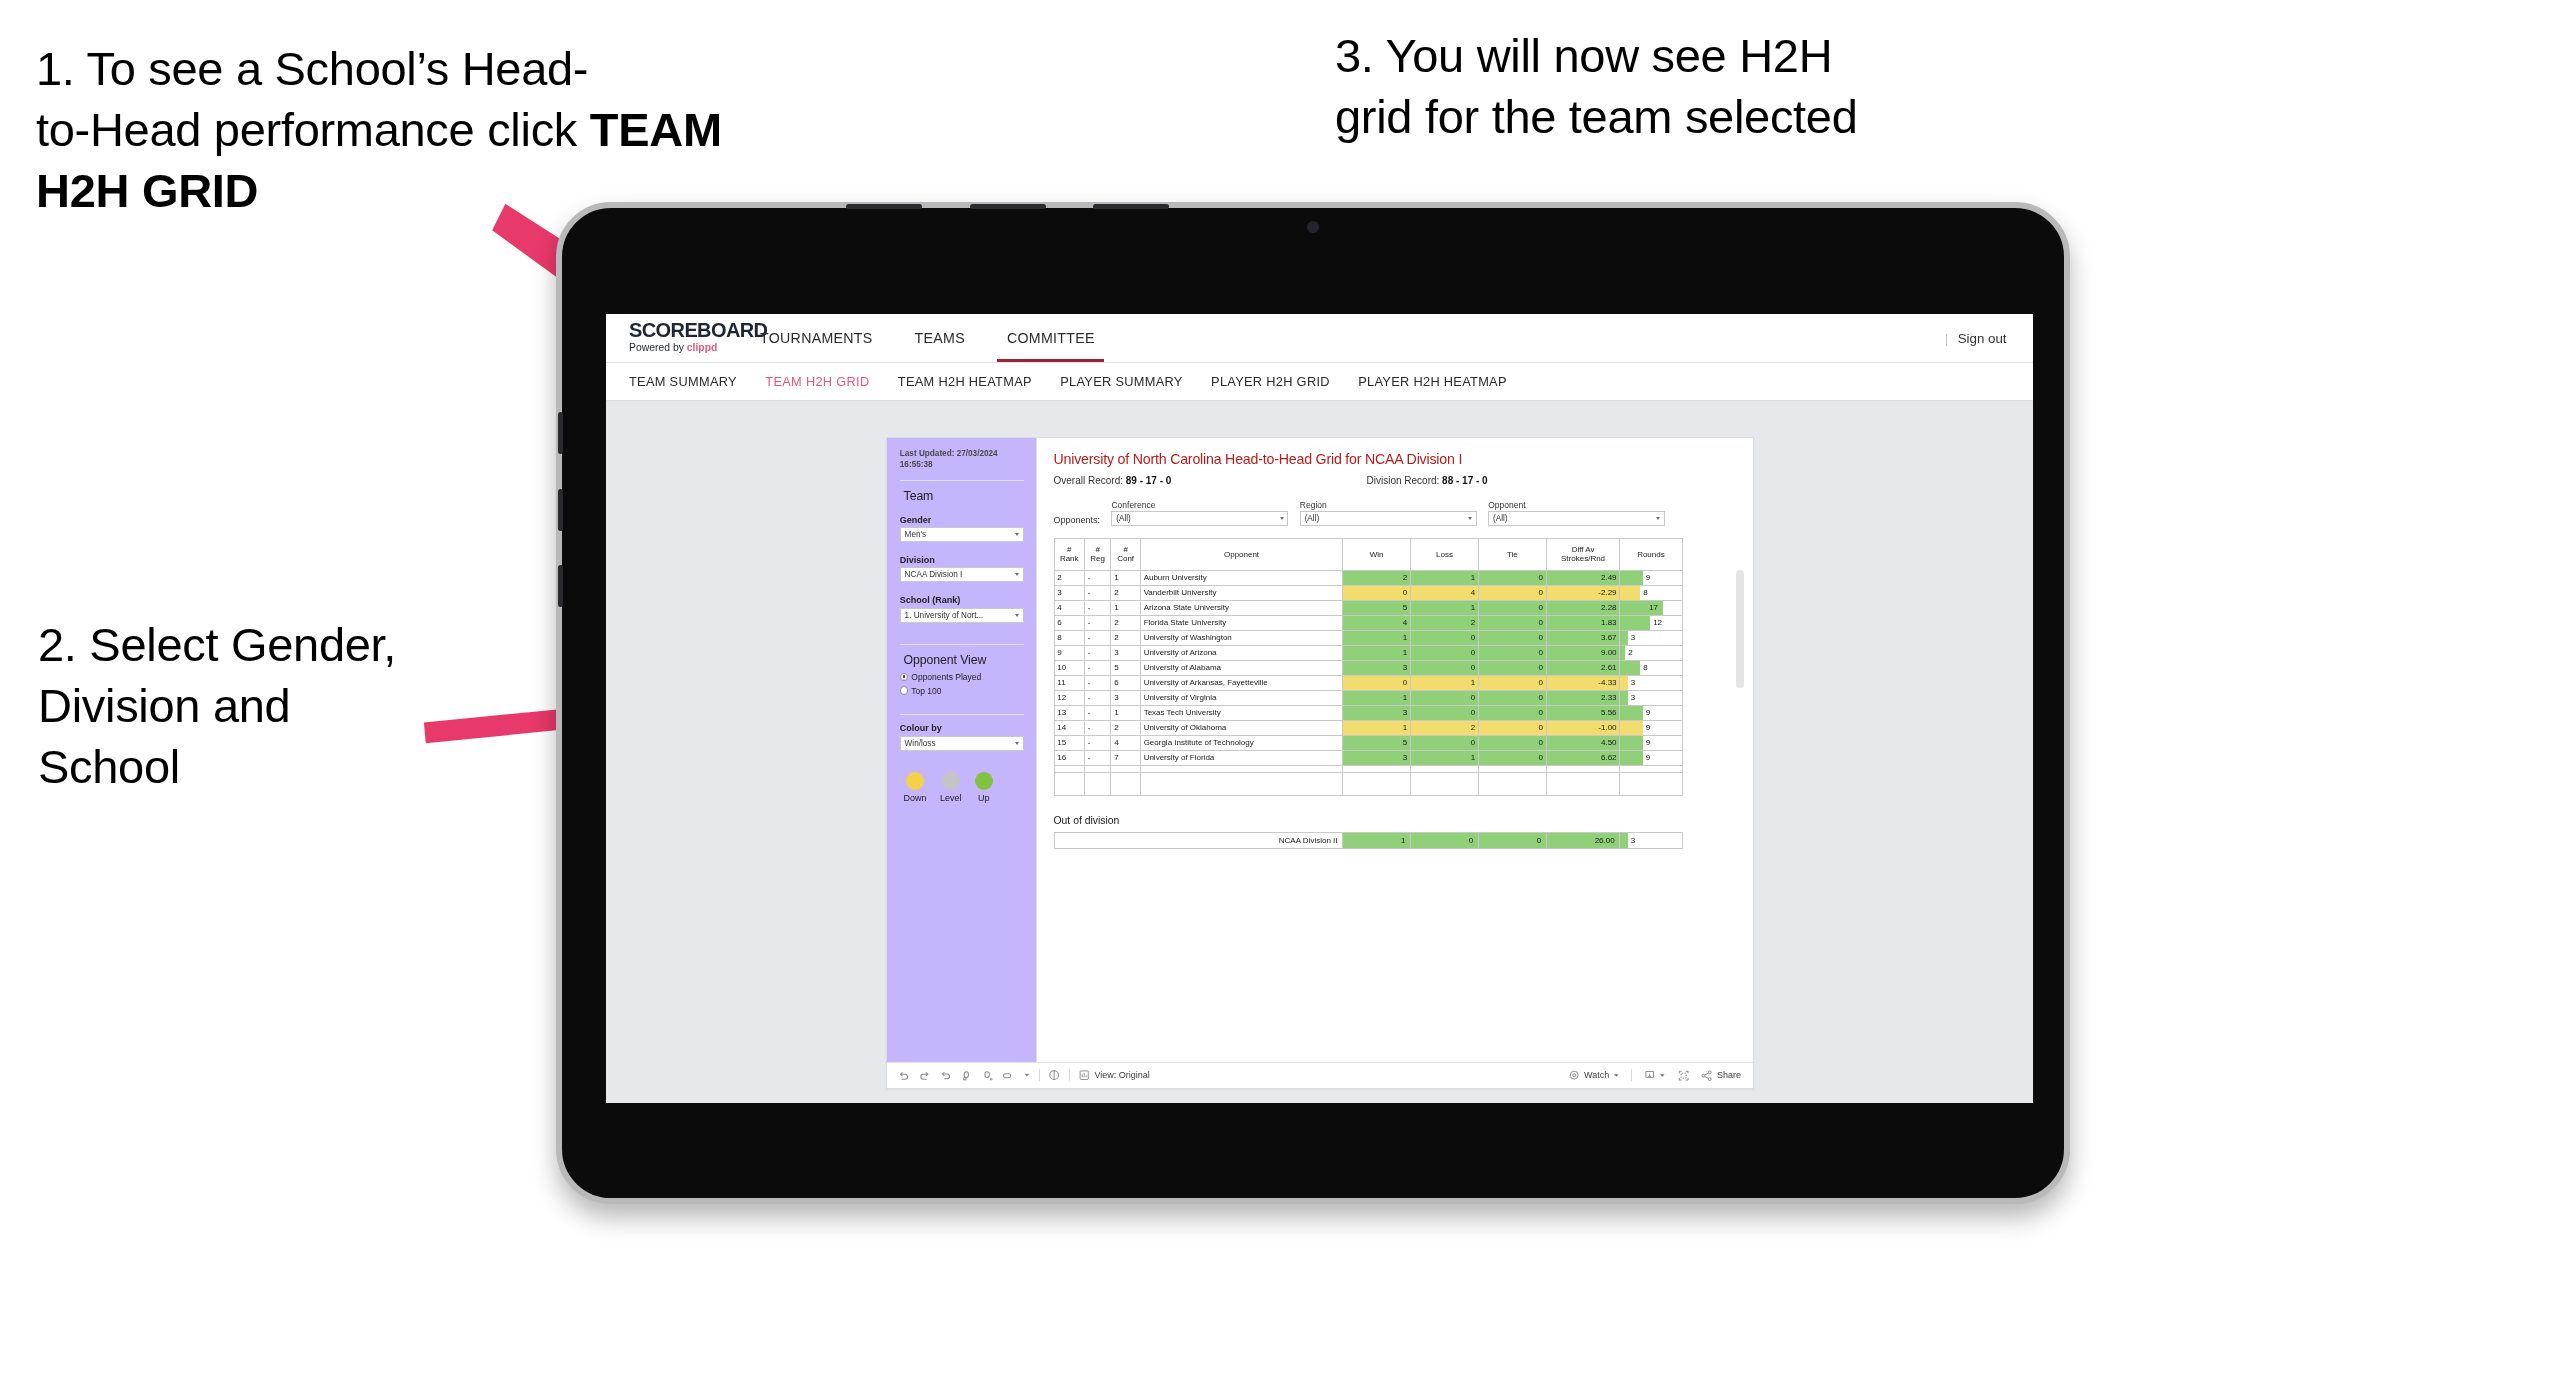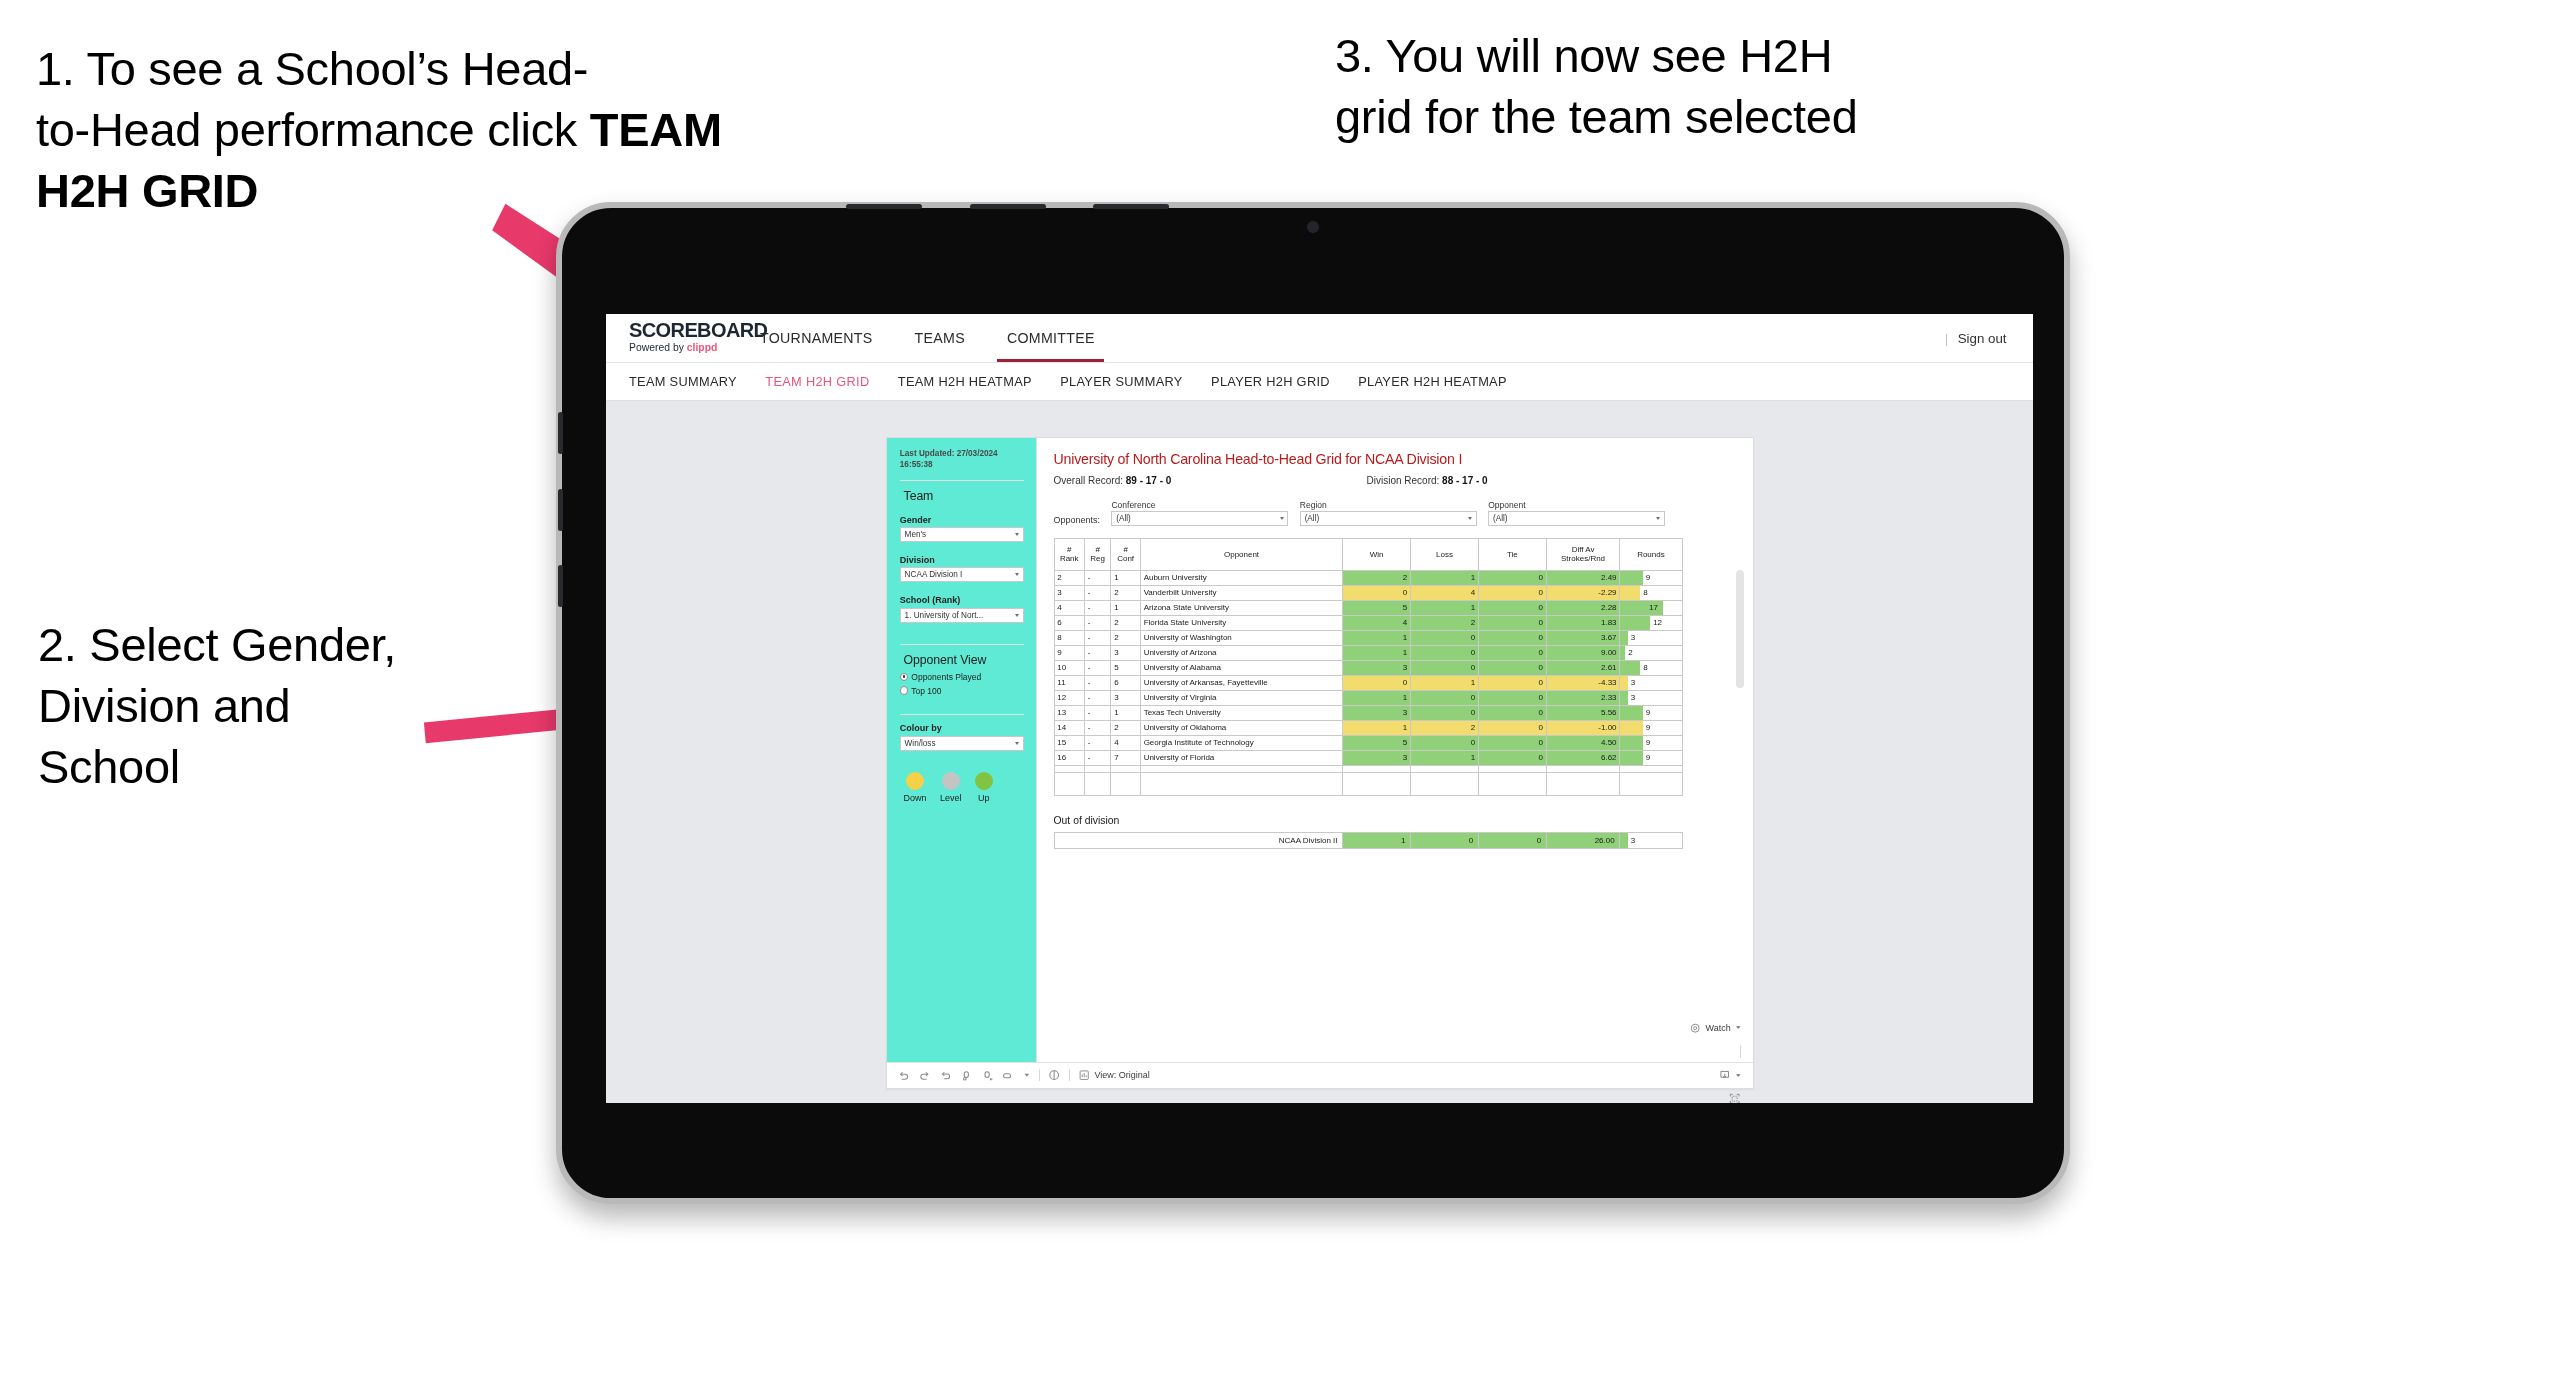--- a/index.html
+++ b/index.html
@@ -98,21 +98,21 @@
   #dash {
     margin: 0 auto; width: 868px; background: #ffffff;
     border: 0.9px solid #dcdcdc; display: flex; flex-direction: column;
     height: 652px; box-shadow: 0 0.9px 1.9px rgba(0,0,0,0.05);
   }
   #dash-main { display: flex; flex: 1; min-height: 0; }
 
   
   #sidebar {
     width: 150px; border-right: 0.9px solid #e0e0e0; padding: 11.4px 11.4px 0 13.3px;
-    background: #5eead4; flex: 0 0 150px;
+    background: #c4b5fd; flex: 0 0 150px;
   }
   #last-updated { font-size: 8.2px; color: #4a4a4a; line-height: 10.4px; font-weight: 600; }
   .side-div { border-top: 0.9px solid #e2e2e2; margin: 9.5px 0 8.5px 0; }
   .side-h { font-size: 12.3px; color: #222; margin: 1.9px 0 11.4px 3.8px; letter-spacing: -0.1px; }
   .side-lbl { font-size: 9px; color: #222; font-weight: 600; margin-bottom: 2.8px; }
   .side-gap { height: 12.3px; }
   .sel {
     height: 15px; border: 0.9px solid #c8c8c8; background: #fff;
     display: flex; align-items: center; padding: 0 3.8px;
     font-size: 8.2px; color: #333; position: relative; cursor: pointer;
@@ -197,21 +197,21 @@
   #toolbar {
     height: 26.5px; border-top: 0.9px solid #e2e2e2; background: #fff;
     display: flex; align-items: center; padding: 0 11.4px; gap: 8.5px;
     font-size: 9px; color: #4a4a4a; flex: 0 0 26.5px;
   }
   .tb-ic { width: 12.3px; height: 12.3px; display: flex; align-items: center;
            justify-content: center; color: #6f6f6f; cursor: pointer; }
   .tb-ic svg { display: block; }
   .tb-sep { width: 0.9px; height: 12.3px; background: #d8d8d8; }
   .tb-txt { display: flex; align-items: center; gap: 3.8px; cursor: pointer; color: #3d3d3d; }
-  #tb-right { margin-left: auto; display: flex; align-items: flex-end; gap: 11.4px; flex-direction: column; }
+  #tb-right { margin-left: auto; display: flex; align-items: flex-start; gap: 11.4px; }
 </style>
 </head>
 <body>
 
 <div id="stage">
 
   <div class="anno" id="anno1"><span>1. To see a School’s Head-
 to-Head performance click </span><span class="b">TEAM H2H GRID</span></div>
   <div class="anno" id="anno2"><span>2. Select Gender,
 Division and

